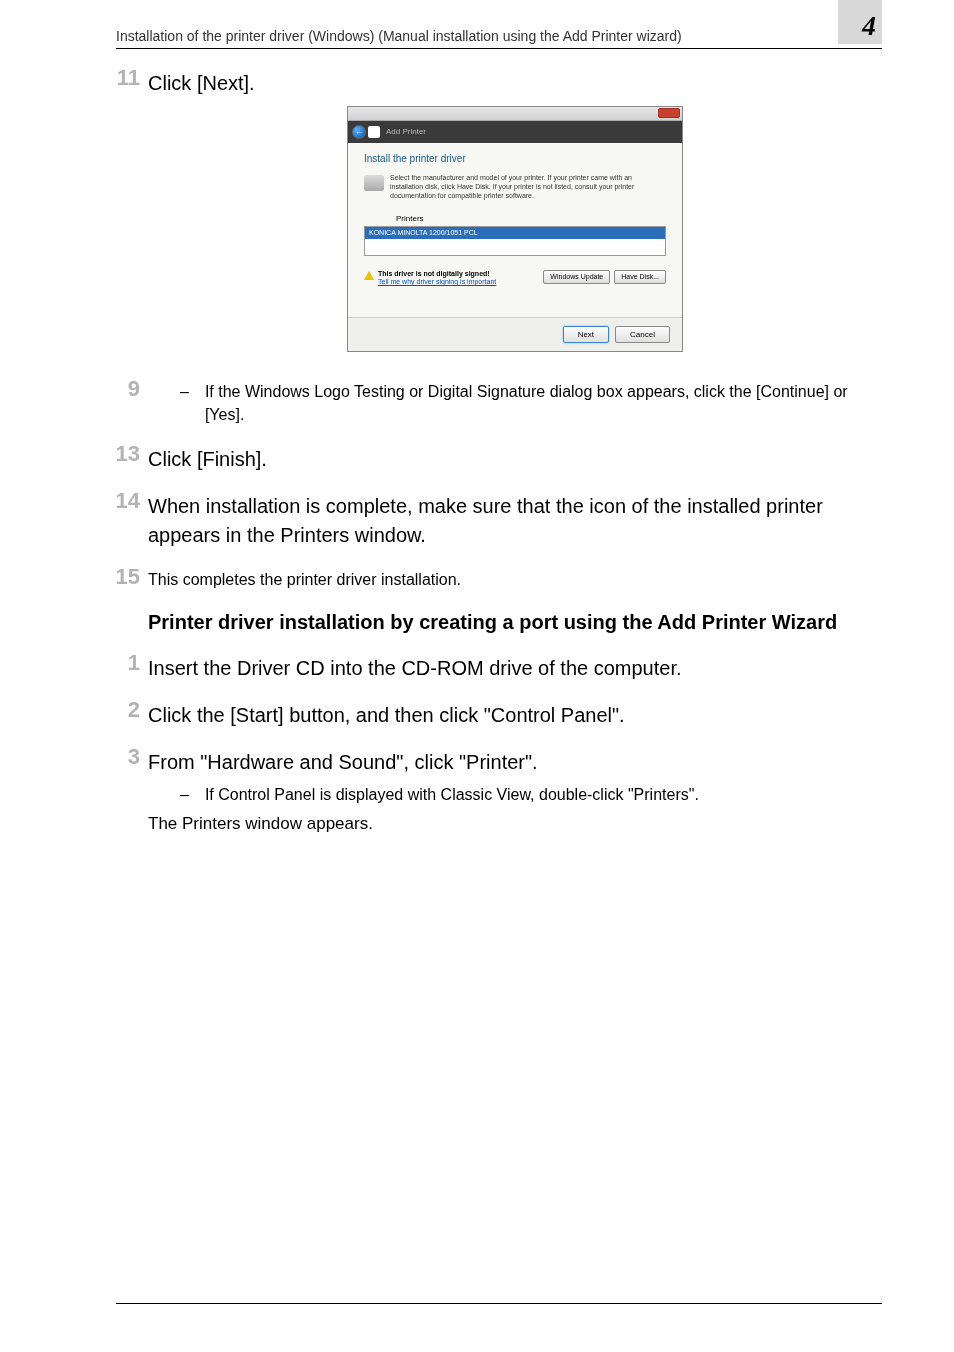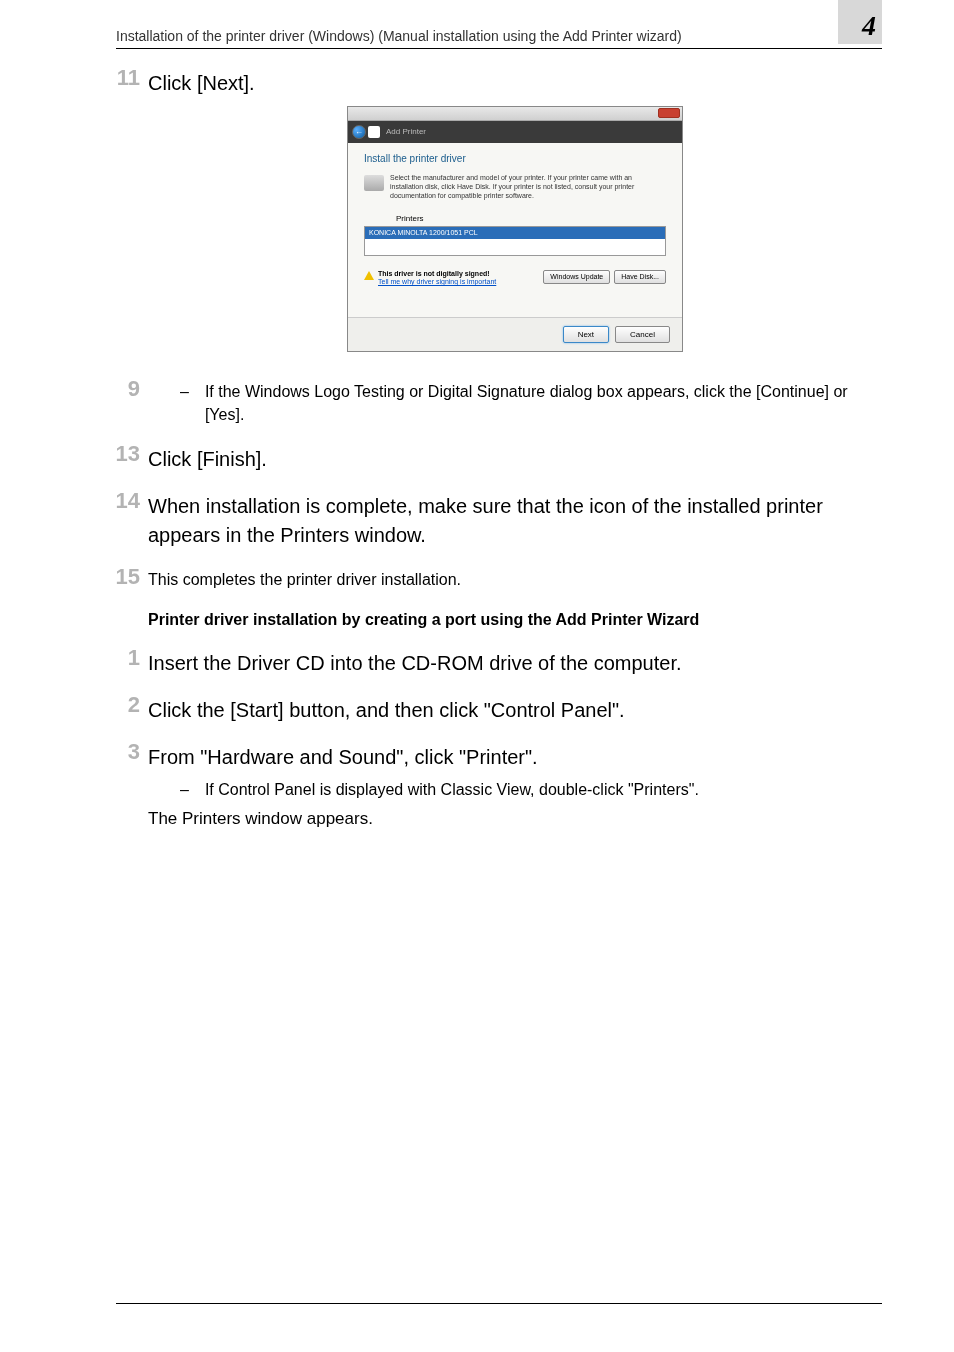--- a/index.html
+++ b/index.html
@@ -239,21 +239,21 @@
       background: linear-gradient(#fefefe, #e0e0e0);
       border-radius: 2px;
       font-size: 8px;
       padding: 3px 14px;
     }
     .footer-btn.primary {
       border: 1px solid #3a88c8;
       box-shadow: 0 0 2px #6ab0e8;
     }
     .section-title {
-      font-size: 16px;
+      font-size: 20px;
       font-weight: bold;
       margin: 20px 0 20px 0;
     }
     .page-footer {
       position: absolute;
       bottom: 42px;
       left: 116px;
       right: 72px;
     }
     .footer-rule {

